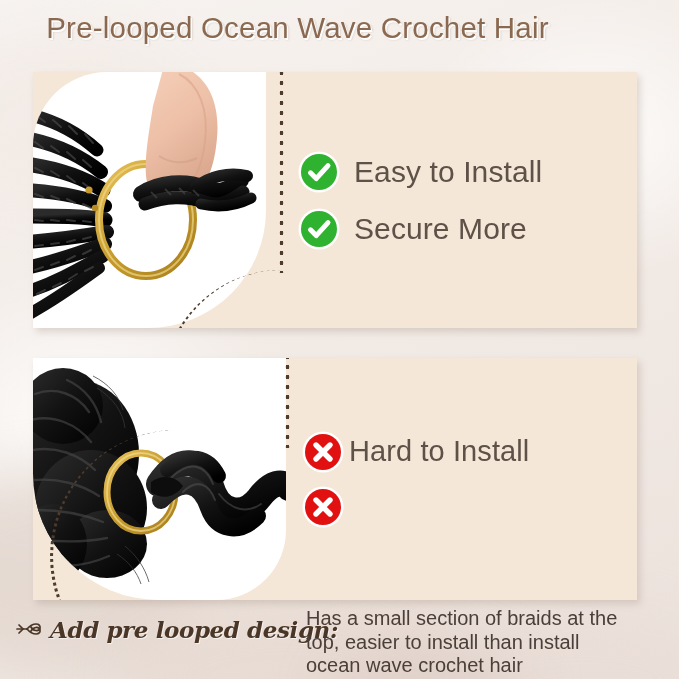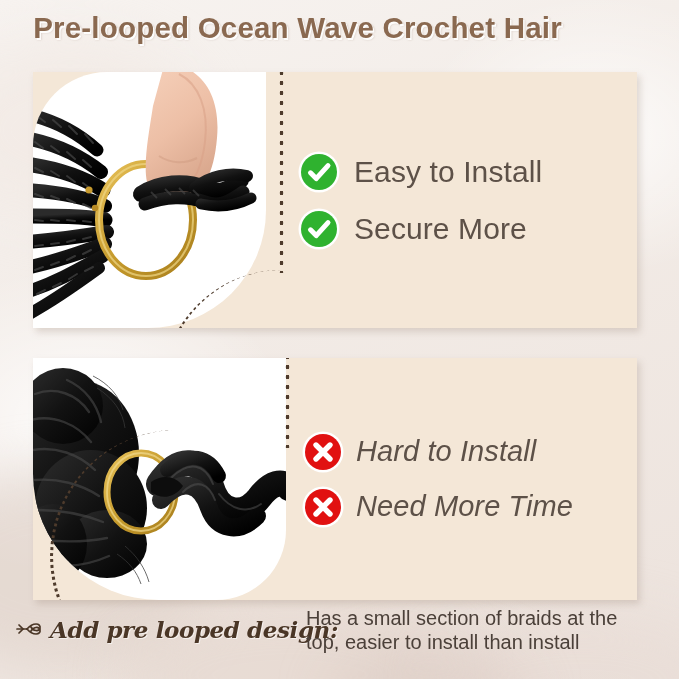--- a/index.html
+++ b/index.html
@@ -42,21 +42,21 @@
 
   
   .title {
     position: absolute;
     left: 0;
     top: 11px;
     width: 595px;
     text-align: center;
     font-family: "Liberation Sans", sans-serif;
     font-size: 29.5px;
-    font-weight: 700;
+    font-weight: 400;
     letter-spacing: 0.2px;
     color: #8a6950;
     text-shadow: 1.5px 1.5px 0 rgba(255,255,255,0.95), 2px 2px 2px rgba(160,135,120,0.35);
     white-space: nowrap;
   }
 
   
   .panel {
     position: absolute;
     background: #f4e7d7;
@@ -135,21 +135,21 @@
     padding-left: 0;
     box-sizing: border-box;
   }
   .panel-bottom .feature-list { left: 272px; gap: 19px; }
 
   .feature-row {
     display: flex;
     align-items: center;
     gap: 17px;
   }
-  .panel-bottom .feature-row { gap: 15px; font-style: italic; }
+  .panel-bottom .feature-row { gap: 8px; }
 
   .badge {
     flex: 0 0 auto;
     width: 36px;
     height: 36px;
     border-radius: 50%;
     position: relative;
     box-shadow: 0 0 0 2.5px #ffffff;
   }
   .badge-ok  { background: #2fb22f; }
@@ -391,21 +391,20 @@
         </div>
         <div class="feature-text">Hard to Install</div>
       </div>
 
       <div class="feature-row">
         <div class="badge badge-bad">
           <svg width="36" height="36" viewBox="0 0 36 36">
             <path d="M11,11 L25,25 M25,11 L11,25" fill="none" stroke="#ffffff" stroke-width="5.4" stroke-linecap="round"></path>
           </svg>
         </div>
-        <div class="feature-text">Need More Time</div>
       </div>
 
 
     </div>
   </div>
 
   <div class="caption">
 
     <div class="caption-label">
       <svg class="flourish" viewBox="0 0 30 30">
@@ -415,17 +414,18 @@
           <path d="M13,15 C19,22 27,21 26,16 C25,12 19,13 17,17"></path>
           <path d="M5,11 L9,15 L5,19"></path>
         </g>
       </svg>
       <div class="caption-script">Add pre looped design:</div>
     </div>
 
     <div class="caption-body">
       <div>Has a small section of braids at the</div>
       <div>top, easier to install than install</div>
+      <div>ocean wave crochet hair</div>
     </div>
 
   </div>
 
 </div>
 
 </body></html>

